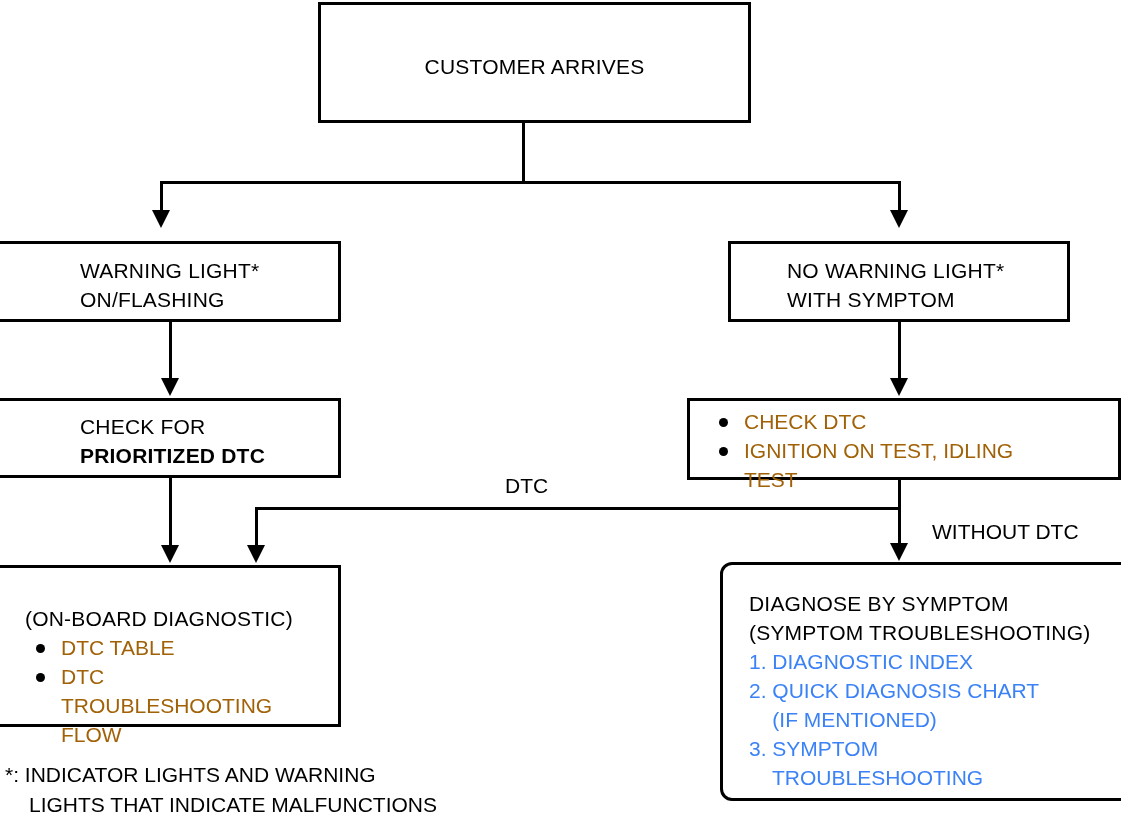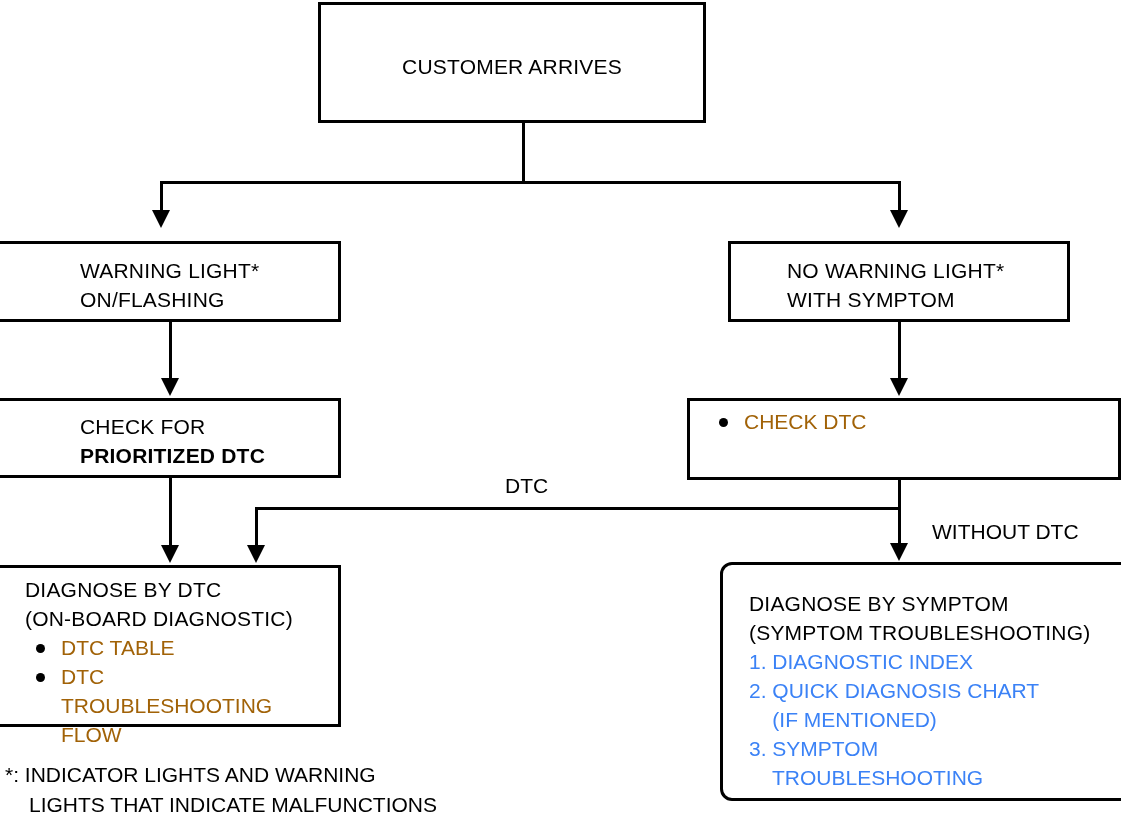--- a/index.html
+++ b/index.html
@@ -85,21 +85,21 @@
     font-size: 21px;
     line-height: 29px;
     color: #3b82f6;
   }
 </style>
 </head>
 <body>
 
 <div id="canvas">
 
-  <div class="node" style="left:318px; top:2px; width:388px; height:121px;">
+  <div class="node" style="left:318px; top:2px; width:433px; height:121px;">
     <div class="node-text ctr" style="top:47px;">CUSTOMER ARRIVES</div>
   </div>
 
   <div class="ln" style="left:522px; top:123px; width:3px; height:58px;"></div>
 
   <div class="ln" style="left:160px; top:181px; width:741px; height:3px;"></div>
 
   <div class="ln" style="left:160px; top:181px; width:3px; height:30px;"></div>
   <div class="arrowhead" style="left:152px; top:210px;"></div>
 
@@ -125,37 +125,41 @@
   <div class="node" style="left:-3px; top:398px; width:344px; height:80px;">
     <div class="node-text" style="left:80px; top:11px;text-align:right;">CHECK FOR</div>
     <div class="node-text" style="left:80px; top:40px;font-weight:bold;">PRIORITIZED DTC</div>
   </div>
 
   <div class="node" style="left:687px; top:398px; width:434px; height:82px;">
     <div class="bullet-row" style="left:29px; top:6px;">
       <span class="bullet-dot"></span>
       <span class="bullet-txt" style="margin-left:16px;">CHECK DTC</span>
     </div>
+    <div class="bullet-row" style="left:29px; top:35px;">
+      <span class="bullet-dot"></span>
+      <span class="bullet-txt" style="margin-left:16px;">IGNITION ON TEST, IDLING
+TEST</span>
+    </div>
   </div>
 
   <div class="ln" style="left:169px; top:478px; width:3px; height:68px;"></div>
   <div class="arrowhead" style="left:161px; top:545px;"></div>
 
   <div class="ln" style="left:898px; top:480px; width:3px; height:67px;"></div>
   <div class="arrowhead" style="left:890px; top:543px;"></div>
 
   <div class="ln" style="left:255px; top:507px; width:646px; height:3px;"></div>
   <div class="ln" style="left:255px; top:507px; width:3px; height:40px;"></div>
   <div class="arrowhead" style="left:247px; top:545px;"></div>
 
   <div class="edge-label" style="left:505px; top:473px;">DTC</div>
   <div class="edge-label" style="left:932px; top:519px;">WITHOUT DTC</div>
 
   <div class="node" style="left:-3px; top:565px; width:344px; height:162px;">
-    <div class="node-text" style="left:25px; top:7px;">DIAGNOSE BY DTC</div>
     <div class="node-text" style="left:25px; top:36px;">(ON-BOARD DIAGNOSTIC)</div>
     <div class="bullet-row" style="left:36px; top:65px;">
       <span class="bullet-dot"></span>
       <span class="bullet-txt" style="margin-left:16px;">DTC TABLE</span>
     </div>
     <div class="bullet-row" style="left:36px; top:94px;">
       <span class="bullet-dot"></span>
       <span class="bullet-txt" style="margin-left:16px;">DTC
 TROUBLESHOOTING
 FLOW</span>

